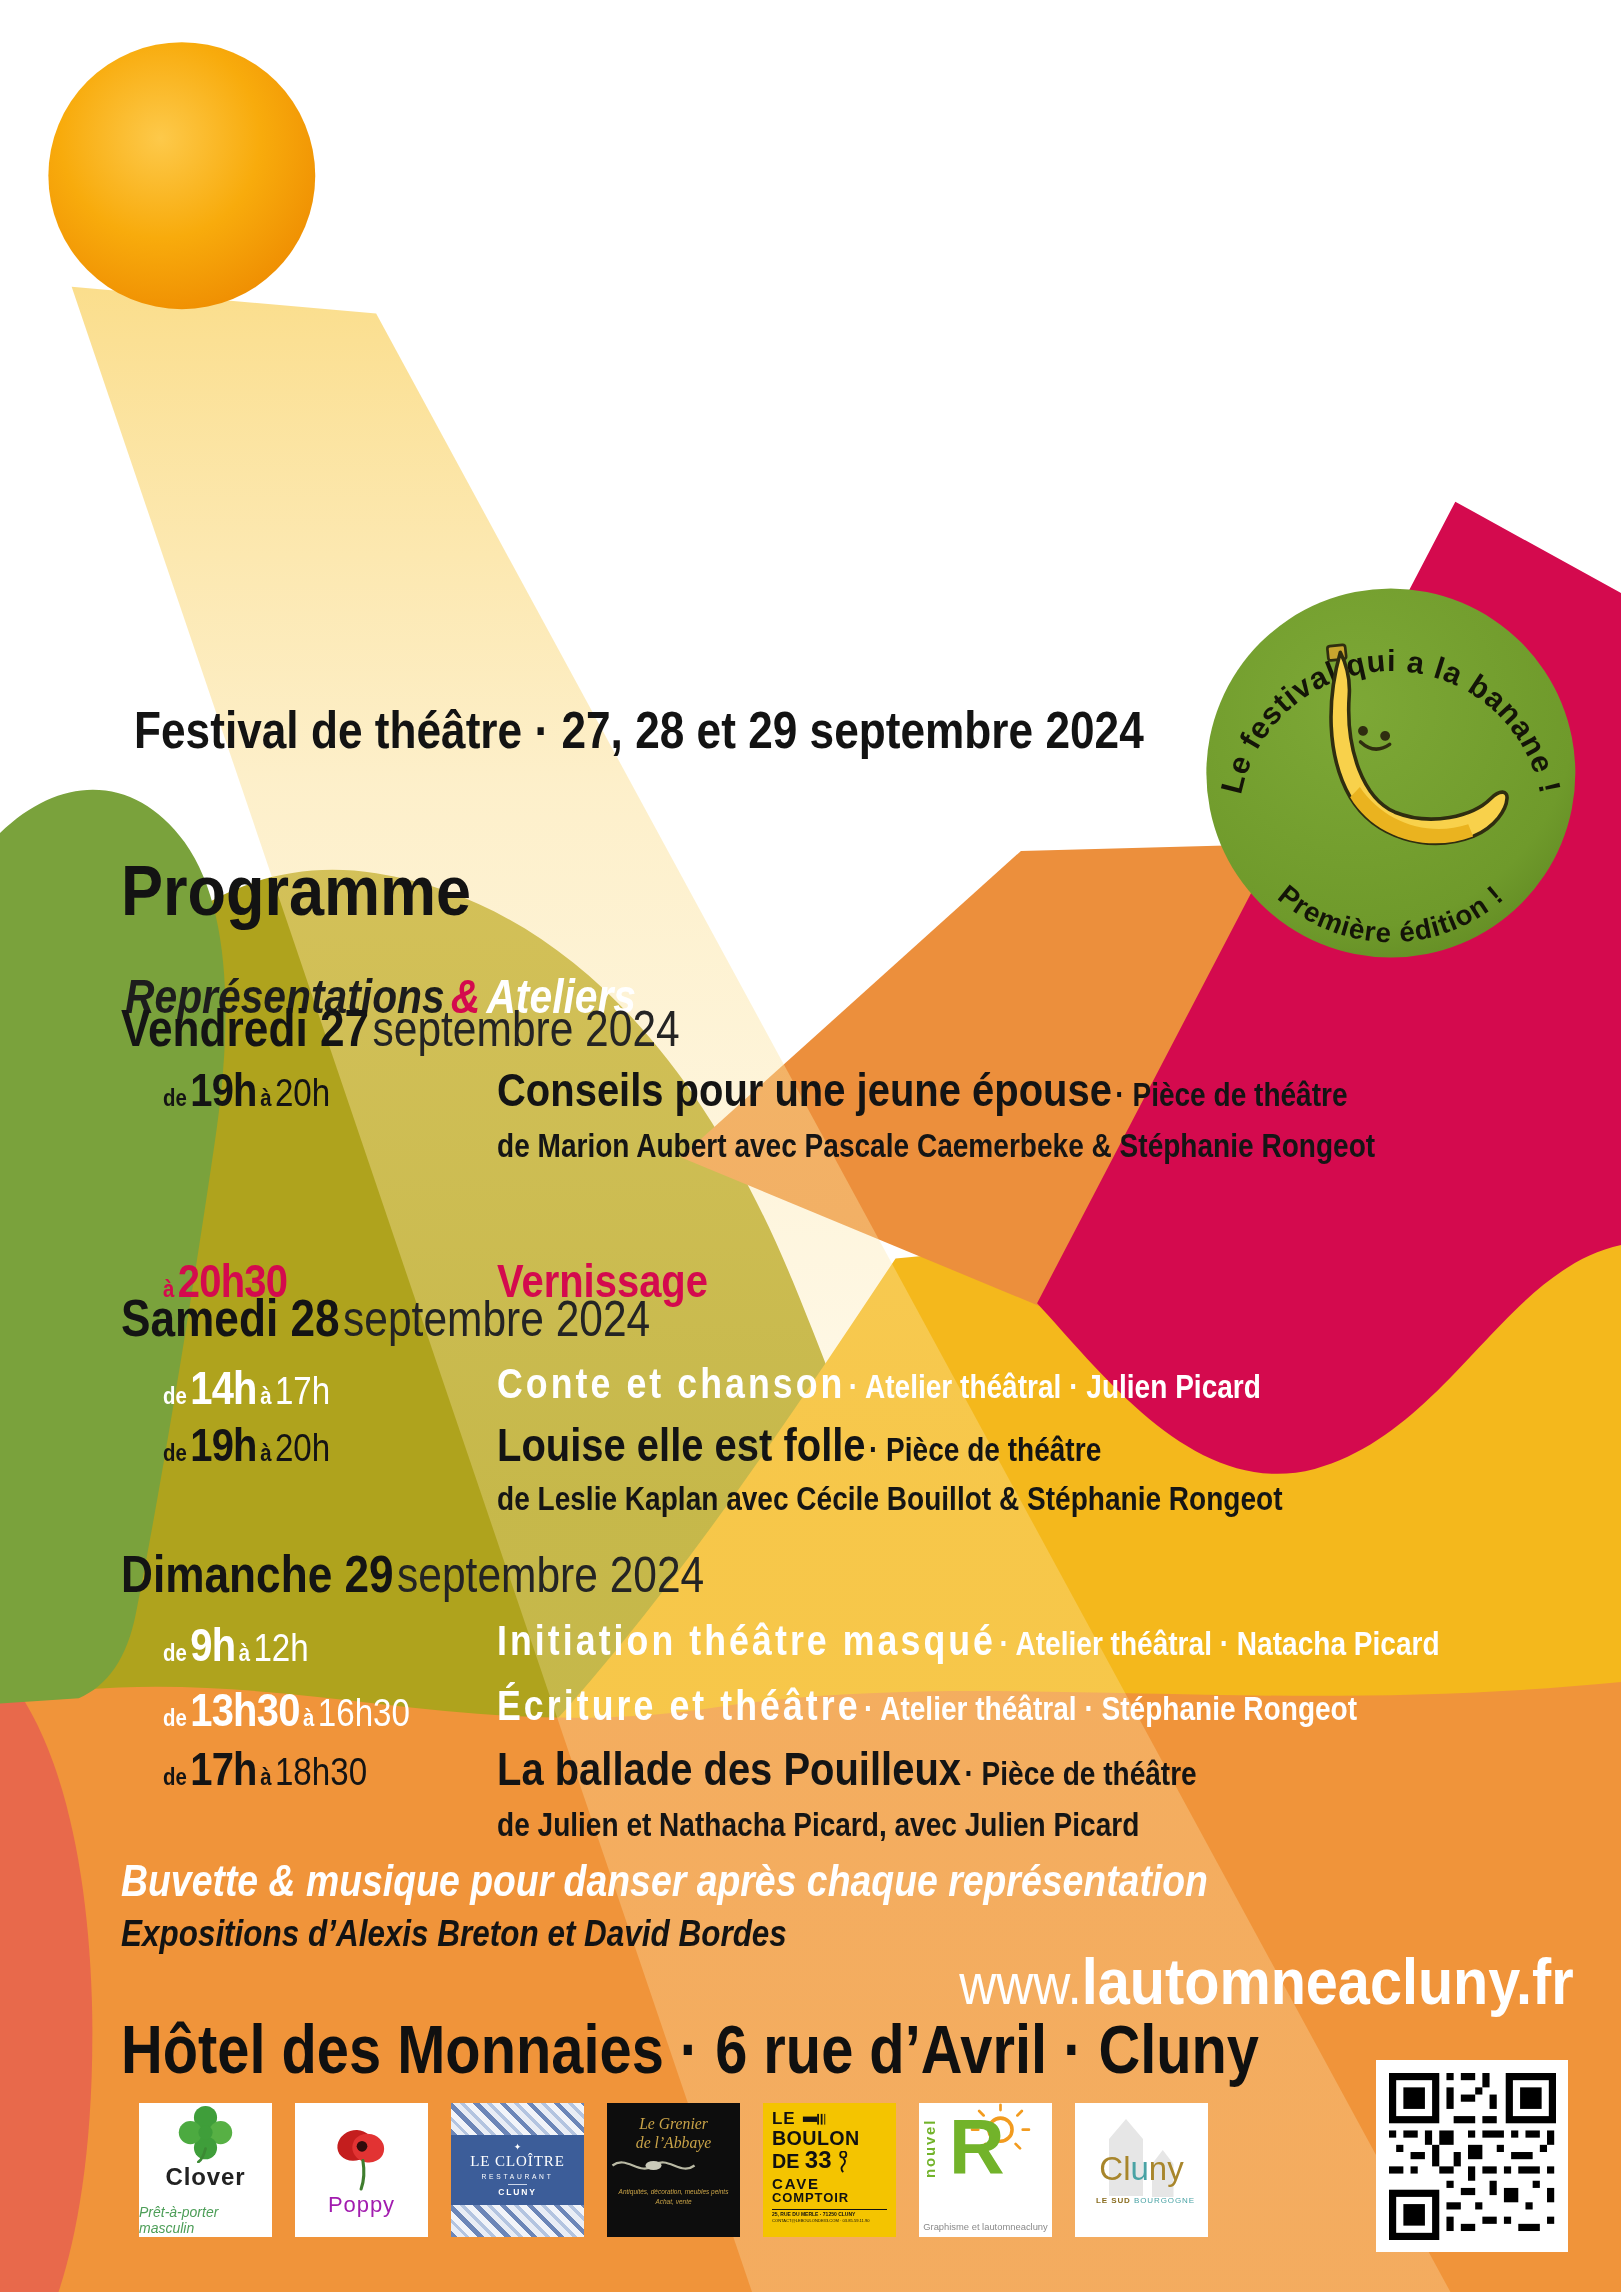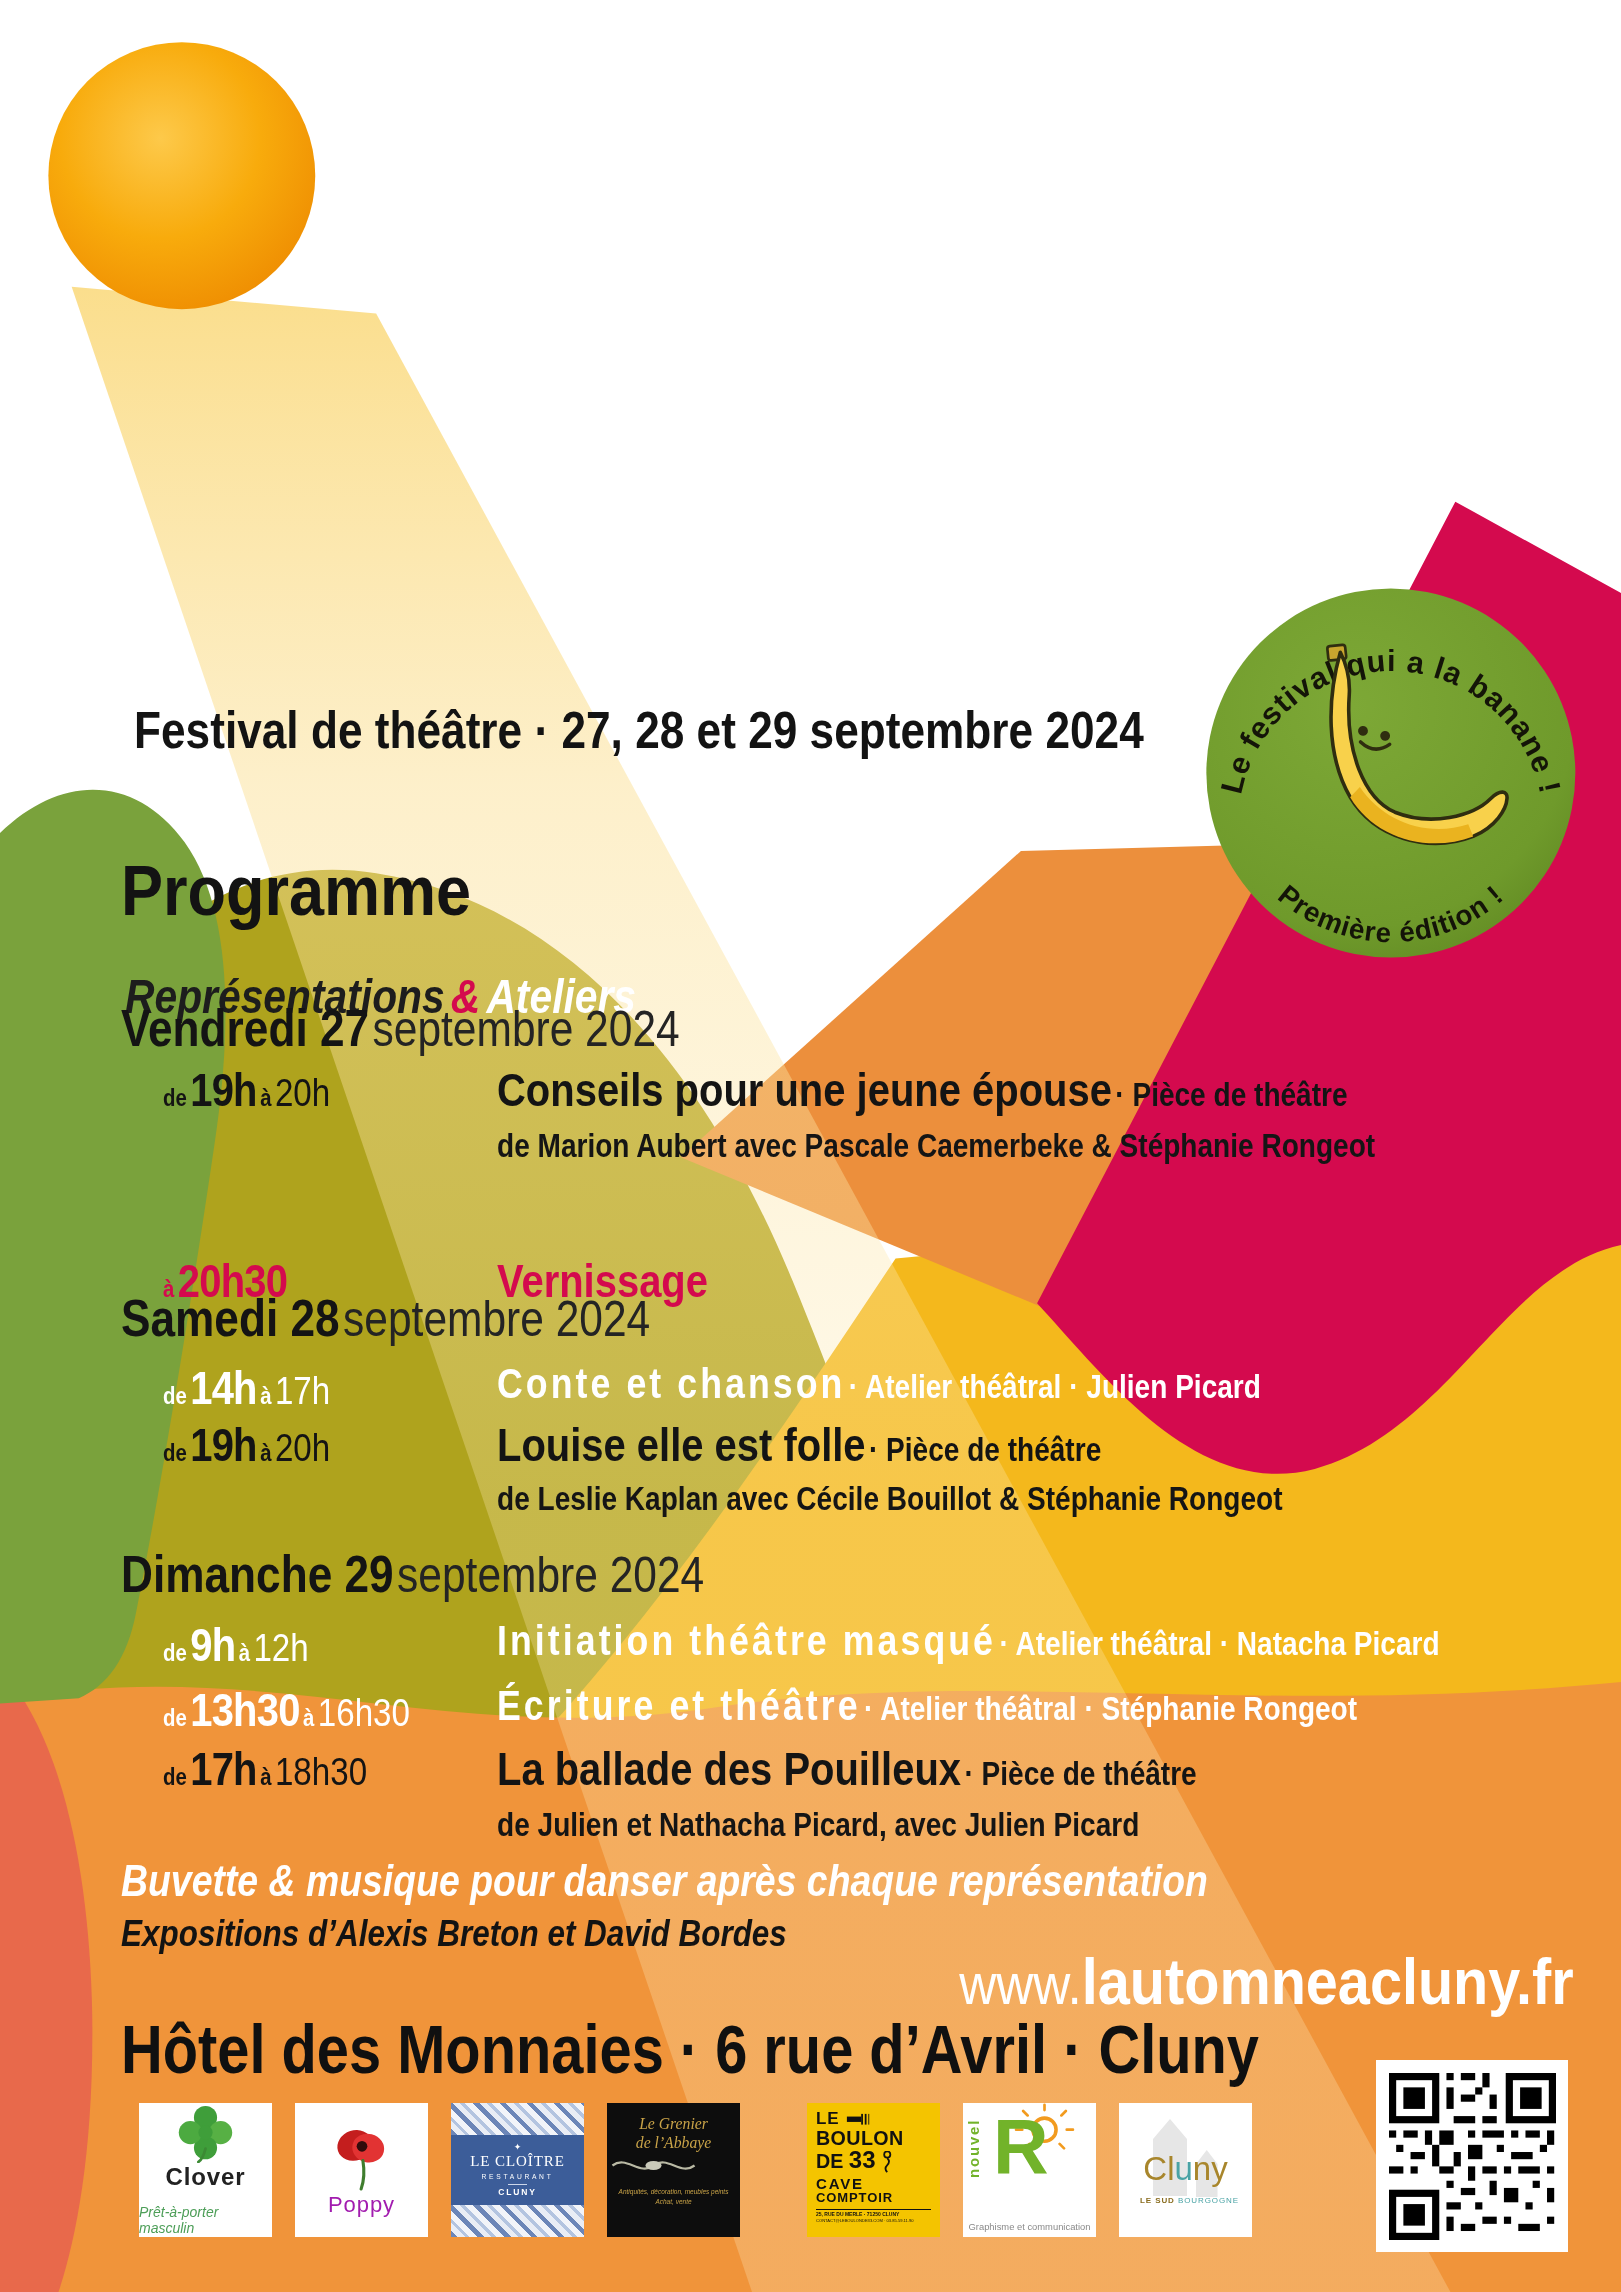--- a/index.html
+++ b/index.html
@@ -58,21 +58,21 @@
   .cloitre-band{position:absolute;left:0;top:32px;width:100%;height:70px;background:#3c5d99;color:#fff;
     display:flex;flex-direction:column;align-items:center;justify-content:center;}
   .cloitre-star{font-size:9px;line-height:1;}
   .cloitre-name{font-family:"Liberation Serif",serif;font-size:15px;letter-spacing:0.9px;margin-top:1.8px;}
   .cloitre-sub{font-size:6.7px;letter-spacing:2.7px;margin-top:2.7px;}
   .cloitre-rule{width:19.7px;border-top:0.9px solid #cdd7ea;margin:3.6px 0 2.7px;}
   .cloitre-city{font-size:8.5px;letter-spacing:1.8px;font-weight:bold;}
   .grenier{background:#0d0d0d;color:#c9a348;display:flex;flex-direction:column;padding-top:10.7px;box-sizing:border-box;}
   .grenier-name{font-family:"Liberation Serif",serif;font-style:italic;font-size:15.7px;line-height:1.25;text-align:center;}
   .grenier-sub{font-size:6.5px;font-style:italic;margin-top:9px;text-align:center;line-height:1.5;}
-  .boulon{background:#f4c400;color:#111;padding:7.2px 9px;box-sizing:border-box;margin-left:44px;}
+  .boulon{background:#f4c400;color:#111;padding:7.2px 9px;box-sizing:border-box;}
   .boulon div{line-height:1.02;}
   .b-le{font-size:17px;font-weight:bold;letter-spacing:0.9px;}
   .b-boulon{font-size:19.7px;font-weight:bold;letter-spacing:0.4px;}
   .b-de33{font-size:19.7px;font-weight:bold;}
   .b-de33 .big{font-size:24px;}
   .b-cave{font-size:15px;font-weight:bold;letter-spacing:1.8px;margin-top:1.8px;}
   .b-comptoir{font-size:13px;font-weight:bold;letter-spacing:0.9px;}
   .b-addr{font-size:5px;font-weight:bold;margin-top:4.5px;border-top:1.3px solid #111;padding-top:2.7px;}
   .b-contact{font-size:4.1px;margin-top:1.8px;}
   .brasserie{background:#d9d943;display:flex;flex-direction:column;align-items:center;justify-content:flex-end;padding-bottom:7.2px;box-sizing:border-box;}
@@ -340,21 +340,21 @@
 
     <div class="card nouvelr">
       <svg width="63" height="48" viewBox="0 0 70 54" style="position:absolute;left:50px;top:0">
         <circle cx="35" cy="30" r="13" fill="none" stroke="#f29b1f" stroke-width="4"></circle>
         <g stroke="#f29b1f" stroke-width="3" stroke-linecap="round">
           <path d="M35,8 v-6 M16,14 l-5,-5 M54,14 l5,-5 M10,30 h-7 M60,30 h7 M18,46 l-5,5 M52,46 l5,5"></path>
         </g>
       </svg>
       <div class="nr-vert">nouvel</div>
       <div class="nr-R">R</div>
-      <div class="nr-sub">Graphisme et communication</div>
+      <div class="nr-sub">Graphisme et lautomneacluny</div>
     </div>
 
     <div class="card clunycard">
       <div class="tower a"></div>
       <div class="tower b"></div>
       <div class="cluny-word"><span class="g">Cl</span><span class="t">u</span><span class="g">ny</span></div>
       <div class="cluny-sub"><span class="g">LE SUD</span>
         <span class="t">BOURGOGNE</span></div>
     </div>
   </div>

